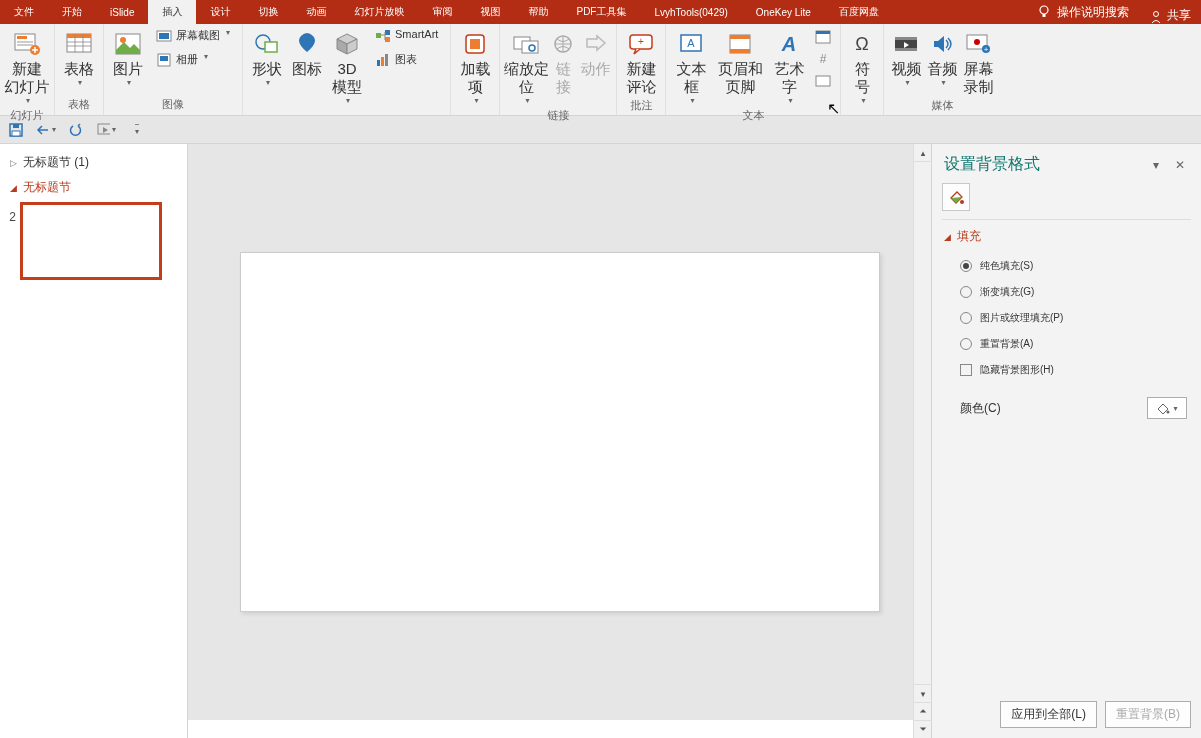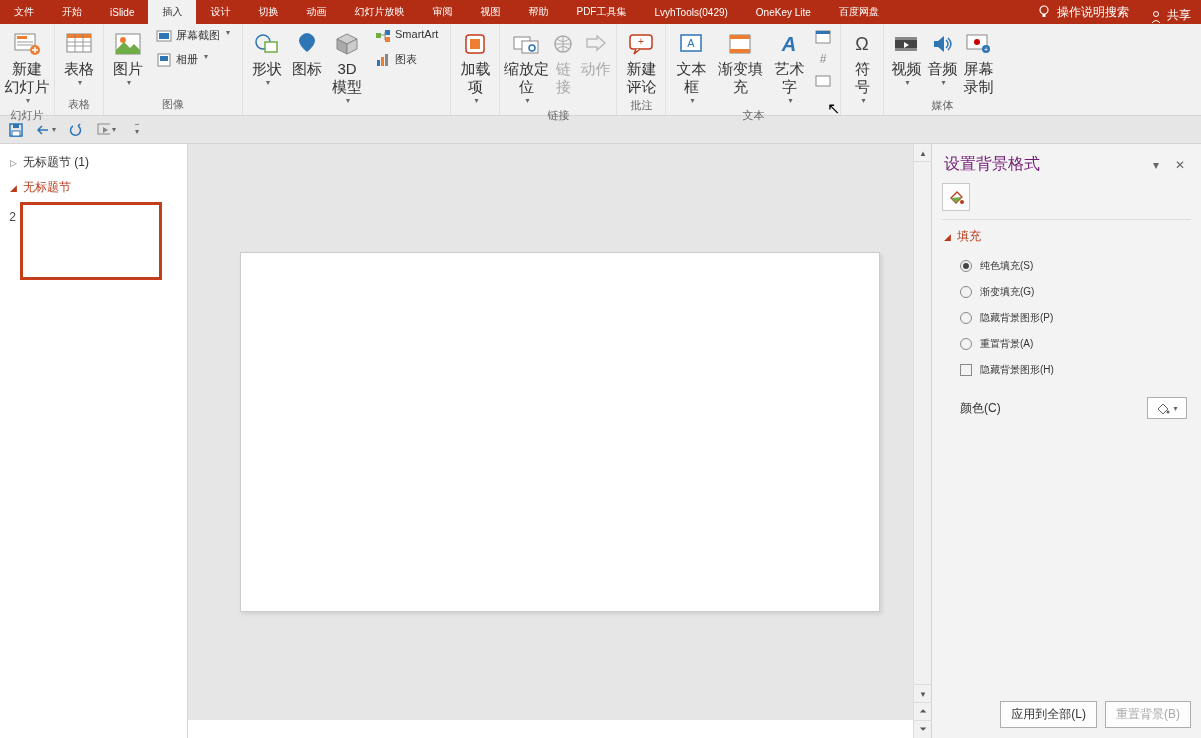--- a/index.html
+++ b/index.html
@@ -52,21 +52,21 @@
   .scroll-arrow.top { border-bottom: 1px solid #ddd; }
   .scroll-arrow.bot { border-top: 1px solid #ddd; position: absolute; bottom: 36px; }
   .scroll-arrow.dblup { position:absolute; bottom:18px; border-top:1px solid #ddd;}
   .scroll-arrow.dbldn { position:absolute; bottom:0; border-top:1px solid #ddd;}
   .slide-canvas { margin: 108px auto 0; width: 640px; height: 360px; background: #fff; border: 1px solid #ccc; box-shadow: 2px 2px 4px rgba(0,0,0,0.1); }
   .notes-strip { height:18px; background:#fff; position:absolute; bottom:0; left:0; right:18px;}
 
   
   .right-pane { width: 270px; background: #f3f3f3; border-left: 1px solid #d4d4d4; display: flex; flex-direction: column; }
   .rp-header { display: flex; align-items: center; padding: 10px 12px 8px; }
-  .rp-title { font-size: 16px; color: #701a75; flex: 1; }
+  .rp-title { font-size: 16px; color: #0f766e; flex: 1; }
   .rp-head-ctrl { width: 18px; height: 18px; display: flex; align-items: center; justify-content: center; color: #666; cursor: pointer; font-size: 12px; margin-left: 6px; }
   .rp-icon-row { padding: 0 10px 8px; }
   .rp-icon-btn { width: 28px; height: 28px; border: 1px solid #c8c8c8; background: #fdfdfd; display: flex; align-items: center; justify-content: center; cursor: pointer; }
   .rp-body { padding: 0 10px 10px; flex: 1; }
   .rp-section-hd { display: flex; align-items: center; gap: 6px; color: #b83b1d; font-size: 12px; padding: 8px 2px; cursor: pointer; }
   .rp-section-hd .tri { font-size: 9px; }
   .radio-row, .check-row { display: flex; align-items: center; gap: 8px; padding: 6px 4px 6px 18px; font-size: 10px; cursor: pointer; }
   .radio { width: 12px; height: 12px; border: 1px solid #888; border-radius: 50%; display: flex; align-items: center; justify-content: center; }
   .radio.checked::after { content: ""; width: 6px; height: 6px; background: #444; border-radius: 50%; }
   .checkbox { width: 12px; height: 12px; border: 1px solid #888; }
@@ -337,21 +337,21 @@
         <span class="drop-arrow">▾</span>
       </div>
       <div class="ribbon-btn-lg" style="width:56px">
         <div class="icon-box">
             <svg width="24" height="22">
               <rect x="2" y="2" width="20" height="18" fill="#fff" stroke="#888"></rect>
               <rect x="2" y="2" width="20" height="4" class="i-orange"></rect>
               <rect x="2" y="16" width="20" height="4" class="i-orange"></rect>
             </svg>
           </div>
-        <span class="lbl">渐变填充</span>
+        <span class="lbl">页眉和页脚</span>
       </div>
       <div class="ribbon-btn-lg" style="width:42px">
         <div class="icon-box">
             <svg width="24" height="22">
               <text x="12" y="18" font-size="20" font-style="italic" text-anchor="middle" fill="#2e75b6" font-weight="bold">A</text>
             </svg>
           </div>
         <span class="lbl">艺术字</span>
         <span class="drop-arrow">▾</span>
       </div>
@@ -517,21 +517,21 @@
       <div class="radio-row">
         <span class="radio checked"></span>
         <span>纯色填充(S)</span>
       </div>
       <div class="radio-row">
         <span class="radio"></span>
         <span>渐变填充(G)</span>
       </div>
       <div class="radio-row">
         <span class="radio"></span>
-        <span>隐藏背景图形(P)</span>
+        <span>图片或纹理填充(P)</span>
       </div>
       <div class="radio-row">
         <span class="radio"></span>
         <span>重置背景(A)</span>
       </div>
       <div class="check-row">
         <span class="checkbox"></span>
         <span>隐藏背景图形(H)</span>
       </div>
       <div class="prop-row">

